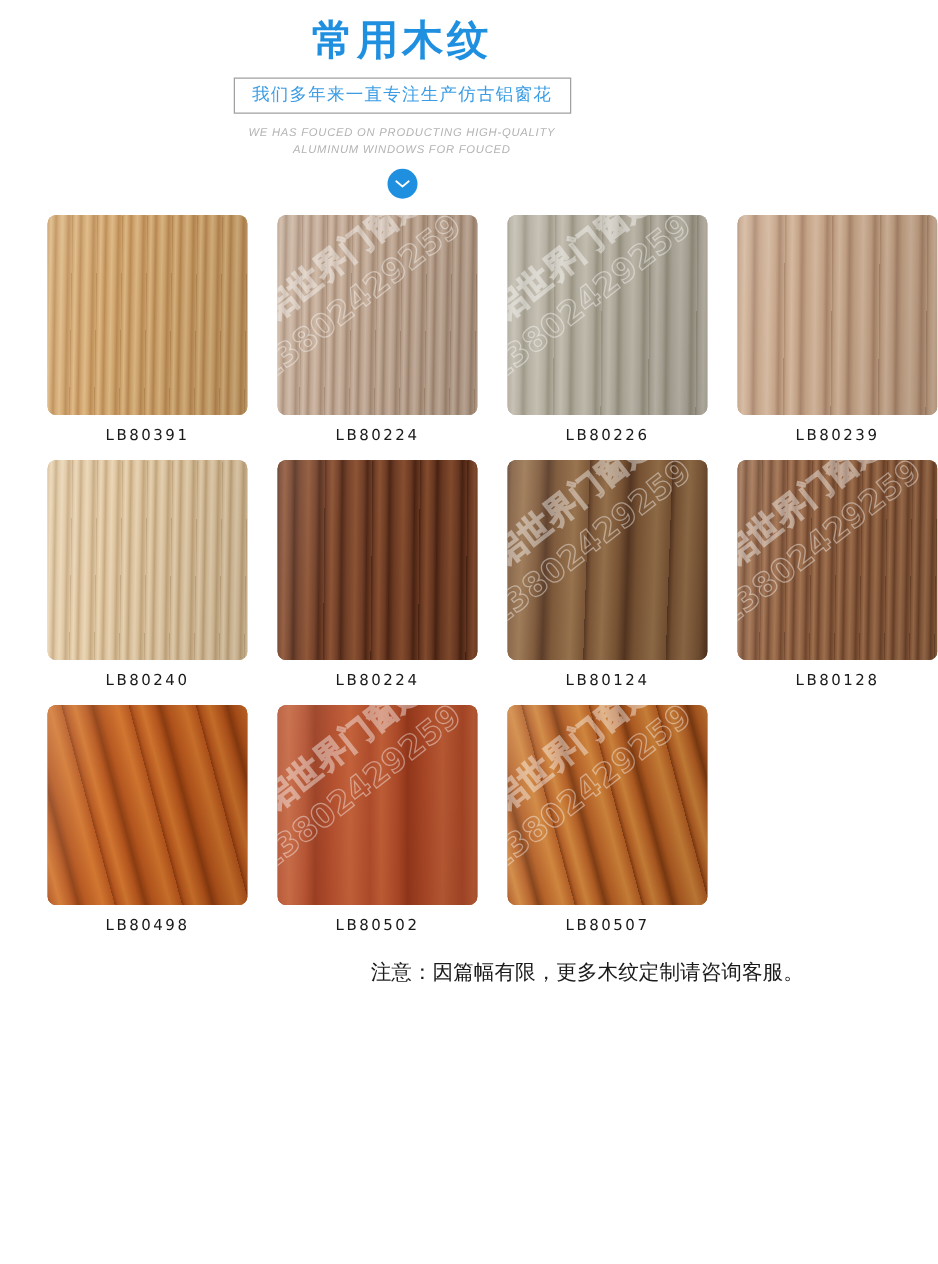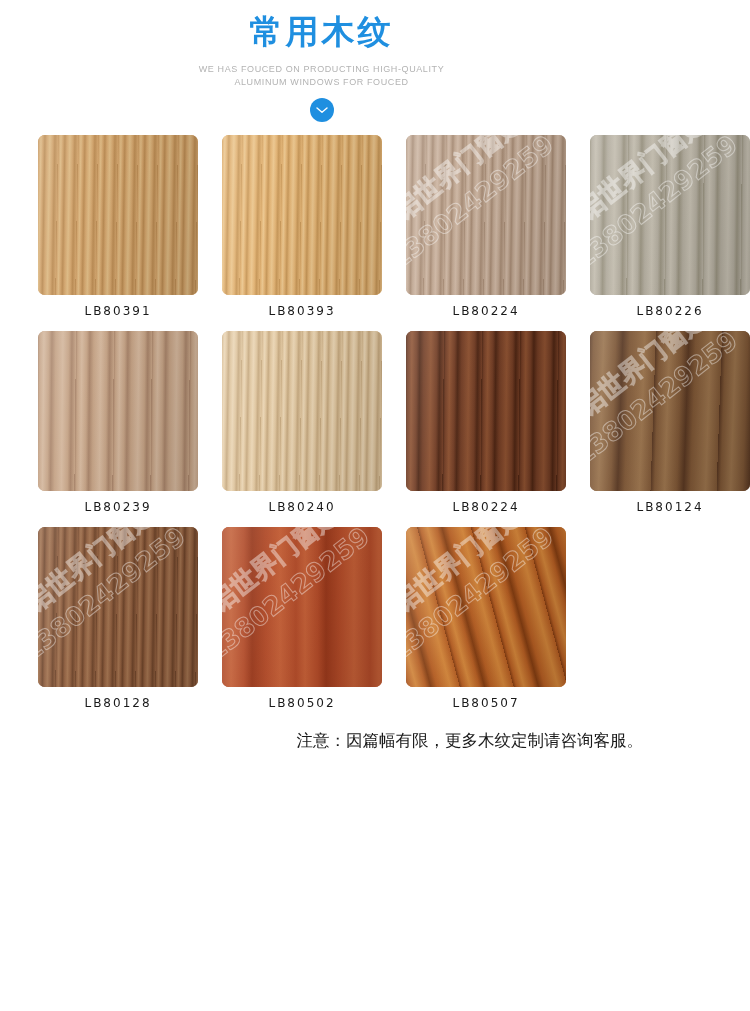--- a/index.html
+++ b/index.html
@@ -41,21 +41,21 @@
     letter-spacing: 1px;
     font-family: "DejaVu Sans", "Liberation Sans", sans-serif;
   }
   .eng-lines {
     margin-top: 9px;
     color: #b3b3b3;
     font-size: 9px;
     line-height: 13px;
     letter-spacing: 0.6px;
   }
-  .eng-lines div { white-space: nowrap; }
+  .eng-lines div { white-space: nowrap; font-style: italic; }
   .chev-wrap {
     margin-top: 9px;
     display: flex;
     justify-content: center;
   }
   .chev-circle {
     width: 24px;
     height: 24px;
     border-radius: 50%;
     background: #1f8fe0;
@@ -134,20 +134,21 @@
   }
 </style>
 </head>
 <body>
 
 <div class="page">
 
   <div class="header">
     <div class="main-title">常用木纹</div>
 
+    <div class="subtitle-box">我们多年来一直专注生产仿古铝窗花</div>
 
     <div class="eng-lines">
       <div>WE HAS FOUCED ON PRODUCTING HIGH-QUALITY</div>
       <div>ALUMINUM WINDOWS FOR FOUCED</div>
     </div>
 
     <div class="chev-wrap">
       <div class="chev-circle">
         <span>
           <svg width="12" height="8" viewBox="0 0 12 8">
@@ -160,27 +161,20 @@
 
   <div class="grid" id="swatch-grid">
       <div class="cell">
         <div class="swatch" style="background: rgb(207, 161, 105);">
           <div class="grain" style="background-image: repeating-linear-gradient(91deg, rgb(185, 138, 82) 0px, rgb(207, 161, 105) 1px, rgb(220, 184, 130) 3px, rgb(207, 161, 105) 5px, rgb(185, 138, 82) 7px, rgb(207, 161, 105) 9px, rgb(220, 184, 130) 12px, rgb(207, 161, 105) 15px, rgb(185, 138, 82) 17px, rgb(207, 161, 105) 20px);"></div>
           <div class="sheen"></div>
         </div>
         <div class="caption">LB80391</div>
       </div>
       <div class="cell">
-        <div class="swatch" style="background: rgb(224, 177, 114);">
-          <div class="grain" style="background-image: repeating-linear-gradient(91deg, rgb(199, 151, 88) 0px, rgb(224, 177, 114) 1px, rgb(235, 198, 142) 3px, rgb(224, 177, 114) 5px, rgb(199, 151, 88) 7px, rgb(224, 177, 114) 9px, rgb(235, 198, 142) 12px, rgb(224, 177, 114) 15px, rgb(199, 151, 88) 17px, rgb(224, 177, 114) 20px);"></div>
-          <div class="sheen"></div>
-        </div>
-        <div class="caption">LB80393</div>
-      </div>
-      <div class="cell">
         <div class="swatch" style="background: rgb(189, 164, 143);">
           <div class="grain" style="background-image: repeating-linear-gradient(91deg, rgb(165, 138, 116) 0px, rgb(189, 164, 143) 1px, rgb(205, 182, 163) 3px, rgb(189, 164, 143) 5px, rgb(165, 138, 116) 7px, rgb(189, 164, 143) 9px, rgb(205, 182, 163) 12px, rgb(189, 164, 143) 15px, rgb(165, 138, 116) 17px, rgb(189, 164, 143) 20px);"></div>
           <div class="sheen"></div>
           <div class="wmark" style="left: -28px; top: 6px;">铝世界门窗建材</div>
           <div class="wmark" style="left: -34px; top: 52px;">13802429259</div>
         </div>
         <div class="caption">LB80224</div>
       </div>
       <div class="cell">
         <div class="swatch" style="background: rgb(176, 170, 156);">
@@ -224,20 +218,27 @@
       <div class="cell">
         <div class="swatch" style="background: rgb(139, 91, 60);">
           <div class="grain" style="background-image: repeating-linear-gradient(91deg, rgb(109, 68, 42) 0px, rgb(139, 91, 60) 1px, rgb(160, 113, 78) 3px, rgb(139, 91, 60) 5px, rgb(109, 68, 42) 7px, rgb(139, 91, 60) 9px, rgb(160, 113, 78) 12px, rgb(139, 91, 60) 15px, rgb(109, 68, 42) 17px, rgb(139, 91, 60) 20px);"></div>
           <div class="sheen"></div>
           <div class="wmark" style="left: -28px; top: 6px;">铝世界门窗建材</div>
           <div class="wmark" style="left: -34px; top: 52px;">13802429259</div>
         </div>
         <div class="caption">LB80128</div>
       </div>
       <div class="cell">
+        <div class="swatch" style="background: rgb(181, 84, 27);">
+          <div class="grain" style="background-image: repeating-linear-gradient(75deg, rgb(142, 60, 15) 0px, rgb(181, 84, 27) 3px, rgb(209, 116, 44) 10px, rgb(181, 84, 27) 19px, rgb(142, 60, 15) 24px, rgb(181, 84, 27) 30px, rgb(209, 116, 44) 43px, rgb(181, 84, 27) 52px);"></div>
+          <div class="sheen"></div>
+        </div>
+        <div class="caption">LB80498</div>
+      </div>
+      <div class="cell">
         <div class="swatch" style="background: rgb(176, 74, 40);">
           <div class="grain" style="background-image: repeating-linear-gradient(90deg, rgb(176, 74, 40) 0px, rgb(194, 94, 54) 9px, rgb(176, 74, 40) 22px, rgb(151, 56, 27) 30px, rgb(176, 74, 40) 44px, rgb(194, 94, 54) 58px, rgb(176, 74, 40) 74px);"></div>
           <div class="sheen"></div>
           <div class="wmark" style="left: -28px; top: 6px;">铝世界门窗建材</div>
           <div class="wmark" style="left: -34px; top: 52px;">13802429259</div>
         </div>
         <div class="caption">LB80502</div>
       </div>
       <div class="cell">
         <div class="swatch" style="background: rgb(178, 92, 34);">

